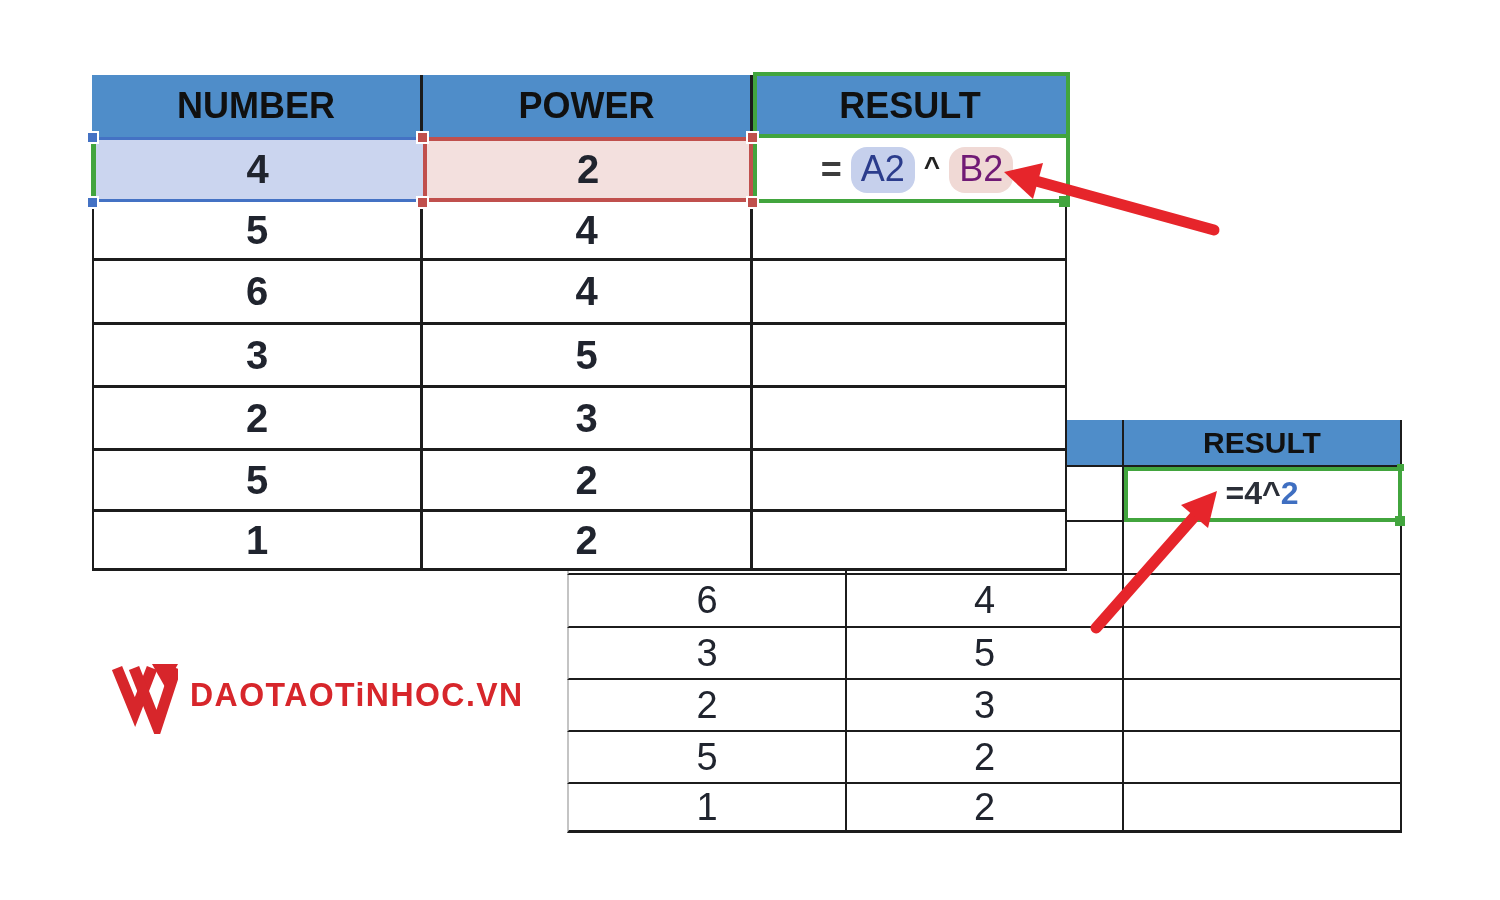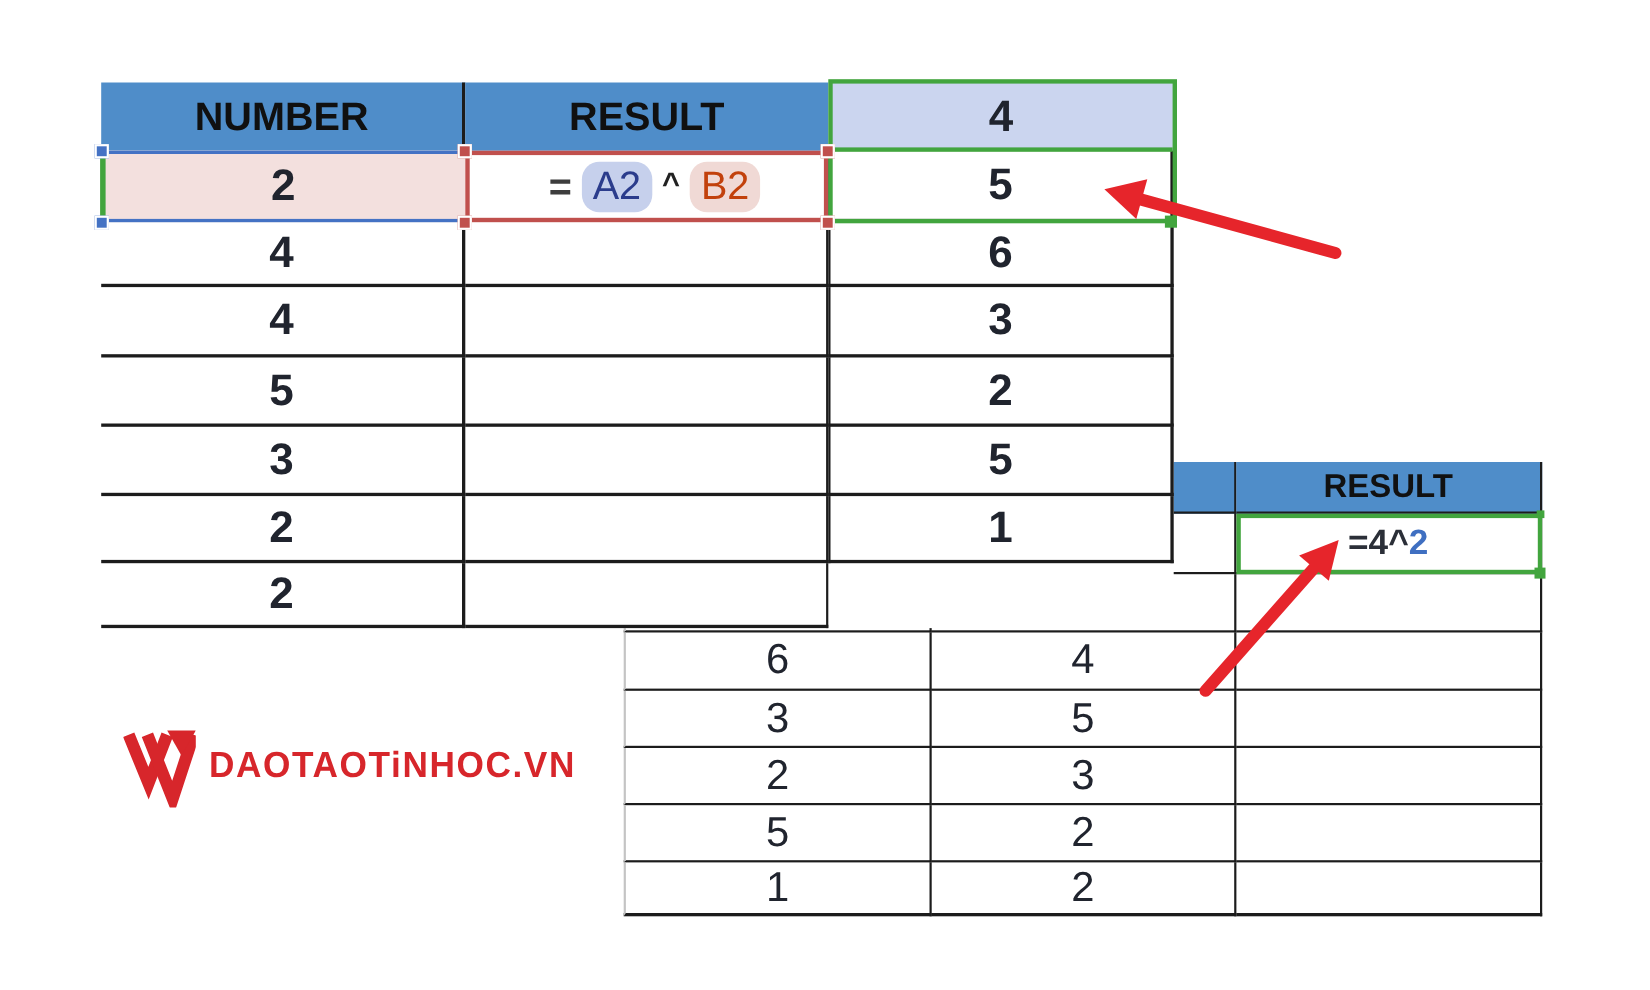--- a/index.html
+++ b/index.html
@@ -47,21 +47,21 @@
   .grn-box{left:661px;top:-3px;width:317px;height:131px;border:4px solid #42A53E;z-index:4;}
   .grn-mid{left:665px;top:59px;width:309px;height:4px;background:#42A53E;z-index:4;}
   .grn-handle{left:967px;top:121px;width:11px;height:11px;background:#42A53E;z-index:5;}
 
   
   .fx{display:flex;align-items:center;gap:9px;padding-left:14px;}
   .fx-eq{font-size:36px;font-weight:600;color:#3d3d3d;}
   .fx-op{font-size:28px;font-weight:700;color:#222;margin-top:-6px;}
   .pill{border-radius:16px;padding:1px 10px 3px 10px;font-size:36px;font-weight:400;}
   .pill-a{background:#C6D0EC;color:#2B3C8C;}
-  .pill-b{background:#F0D9D5;color:#c2410c;}
+  .pill-b{background:#F0D9D5;color:#701a75;}
   .ov-exp{color:#3F6FC1;}
 
   
   .logo-mark{left:112px;top:660px;width:66px;height:74px;z-index:6;}
   .logo-text{left:190px;top:676px;z-index:6;font-size:33px;font-weight:700;
              letter-spacing:1.5px;color:#D7262B;transform:scaleX(.97);
              transform-origin:left center;white-space:nowrap;}
 
   .arrows{left:0;top:0;width:1500px;height:900px;z-index:7;pointer-events:none;}
 </style>
@@ -106,20 +106,21 @@
     <div class="ov-cell ov-last">2</div>
     <div class="ov-cell ov-last"></div>
 
     <div class="abs ov-green"></div>
     <div class="abs ov-green-notch"></div>
     <div class="abs ov-green-handle"></div>
   </div>
 
   <div class="abs main-table">
     <div class="mt-cell mt-head bR">NUMBER</div>
+    <div class="mt-cell mt-head bR">POWER</div>
     <div class="mt-cell mt-head">RESULT</div>
 
     <div class="mt-cell cellA2">4</div>
     <div class="mt-cell cellB2">2</div>
     <div class="mt-cell fx">
       <span class="fx-eq">=</span>
       <span class="pill pill-a">A2</span>
       <span class="fx-op">^</span>
       <span class="pill pill-b">B2</span>
     </div>

